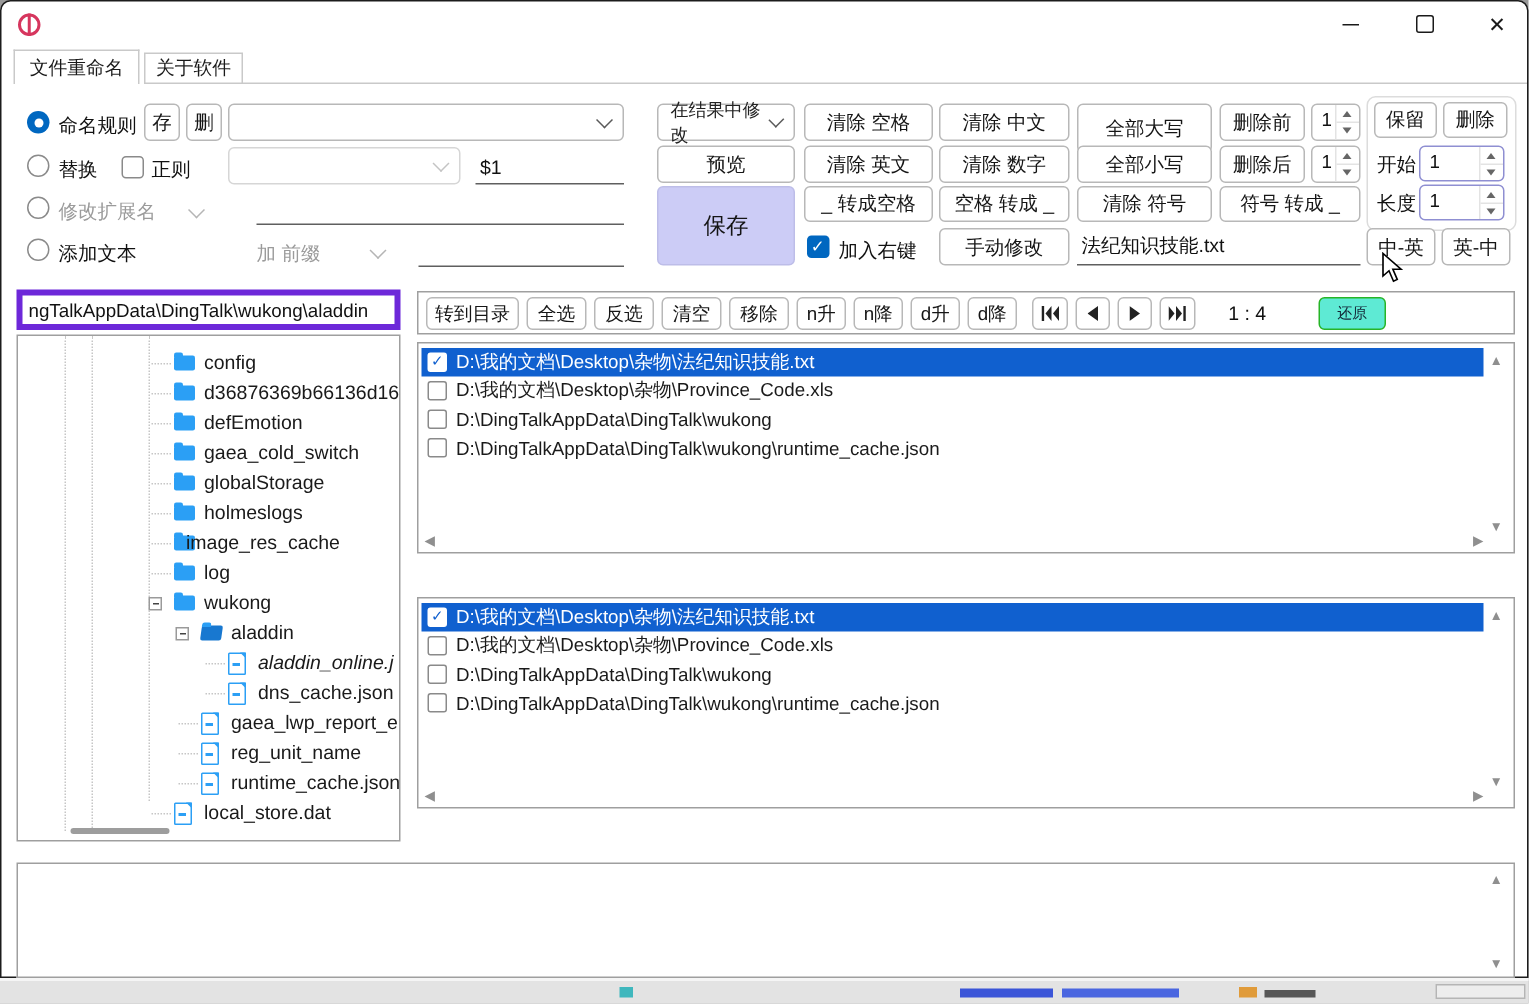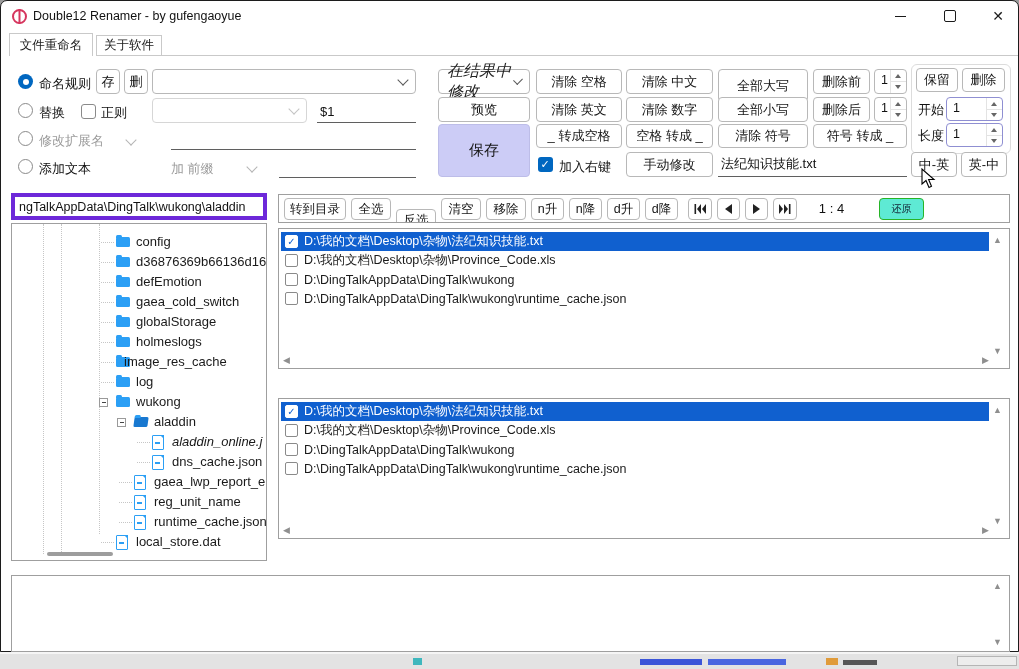--- a/index.html
+++ b/index.html
@@ -87,21 +87,20 @@
 </style>
 </head>
 <body>
 
 <div id="win">
 
   <svg class="logo" style="left:10px;top:7px;" width="17" height="17" viewBox="0 0 17 17">
     <circle cx="8.5" cy="8.5" r="6.5" fill="none" stroke="#d6365e" stroke-width="2"></circle>
     <line x1="8.5" y1="1" x2="8.5" y2="16" stroke="#d6365e" stroke-width="2"></line>
   </svg>
-  <div class="txt" style="left:32px;top:8px;font-size:12.5px;">Double12 Renamer - by gufengaoyue</div>
   <div class="wctl" style="left:884px;width:30px;">
       <span class="minline"></span>
     </div>
   <div class="wctl" style="left:934px;width:30px;">
       <span class="maxsq"></span>
     </div>
   <div class="wctl xglyph" style="left:982px;width:30px;">
       <span>✕</span>
     </div>
 
@@ -143,21 +142,21 @@
 
   <span class="radio" style="left:17px;top:158px;"></span>
   <div class="txt" style="left:38px;top:159px;font-size:13px;">添加文本</div>
   <div class="txt" style="left:170px;top:159px;font-size:13px;color:#9b9b9b;">加 前缀</div>
   <span class="chev lone gray" style="left:247px;top:162px;"></span>
   <div class="ufield" style="left:278px;top:152px;width:137px;height:25px;">
       <span></span>
     </div>
 
   <div class="combo" style="left:437px;top:68px;width:92px;height:25px;">
-    <span style="font-size:16px;font-style:italic;">在结果中修改</span>
+    <span style="font-size:12px;">在结果中修改</span>
     <span class="chev"></span>
   </div>
   <div class="btn" style="left:437px;top:96px;width:92px;height:25px;">预览</div>
   <div class="btn save" style="left:437px;top:123px;width:92px;height:53px;">保存</div>
 
   <div class="btn" style="left:535px;top:68px;width:86px;height:25px;">清除 空格</div>
   <div class="btn" style="left:625px;top:68px;width:87px;height:25px;">清除 中文</div>
   <div class="btn" style="left:717px;top:68px;width:90px;height:33px;">全部大写</div>
   <div class="btn" style="left:812px;top:68px;width:57px;height:25px;">删除前</div>
   <div class="spin" style="left:873px;top:68px;width:33px;height:25px;">
@@ -304,21 +303,21 @@
       <div class="trow" style="top: 308px;">
         <span class="conn" style="left: 89px; top: 10px; width: 13px;"></span>
         <span class="fic" style="left: 104px;"></span>
         <span class="tlabel" style="left: 124px;">local_store.dat</span>
       </div>
     </div>
 
   <div class="panel" style="left:277px;top:193px;width:732px;height:29px;">
     <div class="btn sm" style="left:5px;top:3px;width:62px;height:22px;">转到目录</div>
     <div class="btn sm" style="left:72px;top:3px;width:40px;height:22px;">全选</div>
-    <div class="btn sm" style="left:117px;top:3px;width:40px;height:22px;margin-top:11px;">反选</div>
+    <div class="btn sm" style="left:117px;top:3px;width:40px;height:22px;">反选</div>
     <div class="btn sm" style="left:162px;top:3px;width:40px;height:22px;">清空</div>
     <div class="btn sm" style="left:207px;top:3px;width:40px;height:22px;">移除</div>
     <div class="btn sm" style="left:252px;top:3px;width:33px;height:22px;">n升</div>
     <div class="btn sm" style="left:290px;top:3px;width:33px;height:22px;">n降</div>
     <div class="btn sm" style="left:328px;top:3px;width:33px;height:22px;">d升</div>
     <div class="btn sm" style="left:366px;top:3px;width:33px;height:22px;">d降</div>
     <div class="btn sm" style="left:409px;top:3px;width:24px;height:22px;">
       <svg class="navg" width="12" height="10" viewBox="0 0 12 10">
           <rect x="0.5" y="0" width="1.6" height="10" fill="#222"></rect>
           <path d="M7,0 L3,5 L7,10 Z" fill="#222"></path>

